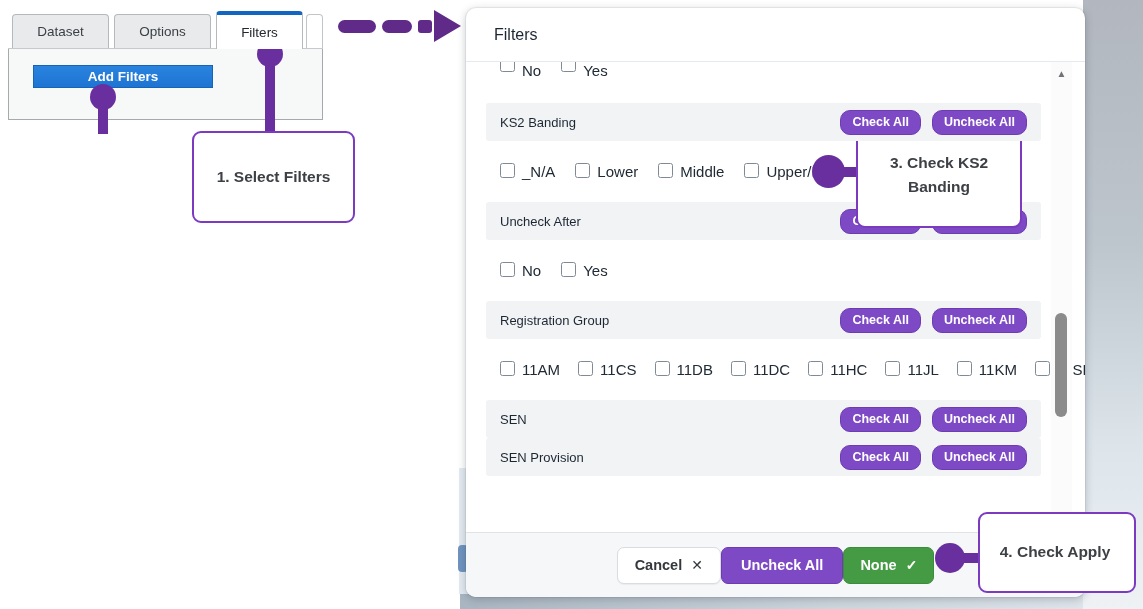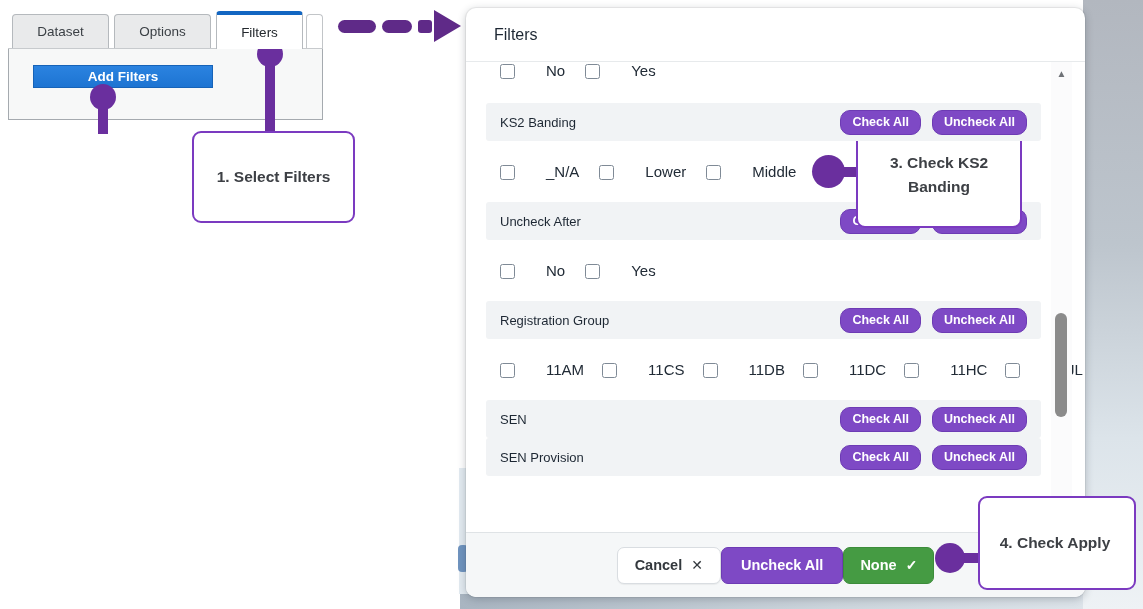--- a/index.html
+++ b/index.html
@@ -33,21 +33,21 @@
 
   
   .circle { position:absolute; background:#6a2f9e; border-radius:50%; }
   .cline  { position:absolute; background:#6a2f9e; }
   .callout { position:absolute; background:#ffffff; border:2.5px solid #7b3ac0; border-radius:9px;
              display:flex; align-items:center; justify-content:center; text-align:center;
              font-size:15.5px; font-weight:600; color:#3d4045; line-height:1.55; padding:0 16px; }
   #co2 { left:20px;  top:131px; width:162px; height:92px; }
   #co1 { left:192px; top:131px; width:163px; height:92px; }
   #co3 { left:856px; top:122px; width:166px; height:106px; z-index:2; }
-  #co4 { left:978px; top:496px; width:158px; height:94px; z-index:4;padding-left:12px; }
+  #co4 { left:978px; top:512px; width:158px; height:81px; z-index:4;padding-left:12px; }
   #c2-line { left:98px;  top:96px;  width:10px; height:38px; } #c2-circle { left:90px;  top:84px;  width:26px; height:26px; }
   #c1-line { left:265px; top:52px;  width:10px; height:82px; } #c1-circle { left:257px; top:41px;  width:26px; height:26px; }
   #c3-line { left:828px; top:167px; width:34px; height:10px; z-index:2; } #c3-circle { left:812px; top:155px; width:33px; height:33px; z-index:2; }
   #c4-line { left:949px; top:553px; width:34px; height:10px; z-index:4; } #c4-circle { left:935px; top:543px; width:30px; height:30px; z-index:4; }
 
   
   .dash { position:absolute; top:20px; height:13px; background:#5f2a88; border-radius:7px; }
   #d1 { left:338px; width:38px; } #d2 { left:382px; width:30px; } #d3 { left:418px; width:14px; border-radius:3px; }
   .arrow-head { position:absolute; left:434px; top:10px; width:0; height:0;
                 border-left:27px solid #5f2a88; border-top:16px solid transparent; border-bottom:16px solid transparent; }
@@ -67,21 +67,21 @@
   .sec-row { height:61px; }
 
   .band { height:38px; margin:0 44px 0 20px; background:#f1f3f5; border-radius:3px;
           display:flex; align-items:center; padding:0 14px; }
   .band.z3 { position:relative; z-index:3; }
   .band .name { font-size:13px; font-weight:500; color:#1d2733; }
   .band .btns { margin-left:auto; display:flex; gap:11px; }
   .pill { background:#7e49c5; border:1px solid #6d3bb4; color:#ffffff; font-family:"Liberation Sans",sans-serif;
           font-size:12.5px; font-weight:700; padding:4px 11px; border-radius:10px; line-height:1.2; cursor:pointer; white-space:nowrap; }
 
-  .cb { display:inline-flex; align-items:flex-end; cursor:pointer;gap:24px; }
+  .cb { display:inline-flex; align-items:flex-start; cursor:pointer; }
   .box { width:15px; height:15px; border:1.5px solid #7f8a96; border-radius:2.5px; background:#ffffff; flex:none; }
   .cb-label { margin-left:7px; font-size:15px; color:#212b36; white-space:nowrap; }
 
   
   .scroll-track { position:absolute; right:13px; top:0; bottom:0; width:21px; background:#fbfbfc; }
   .scroll-up { position:absolute; top:6px; left:0; right:0; text-align:center; font-size:10px; color:#6f7277; }
   .scroll-thumb { position:absolute; right:18px; top:251px; width:12px; height:104px; background:#8b8b8b; border-radius:6px; }
 
   
   .m-footer { position:absolute; left:0; right:0; bottom:0; height:65px; background:#f5f7f8;

